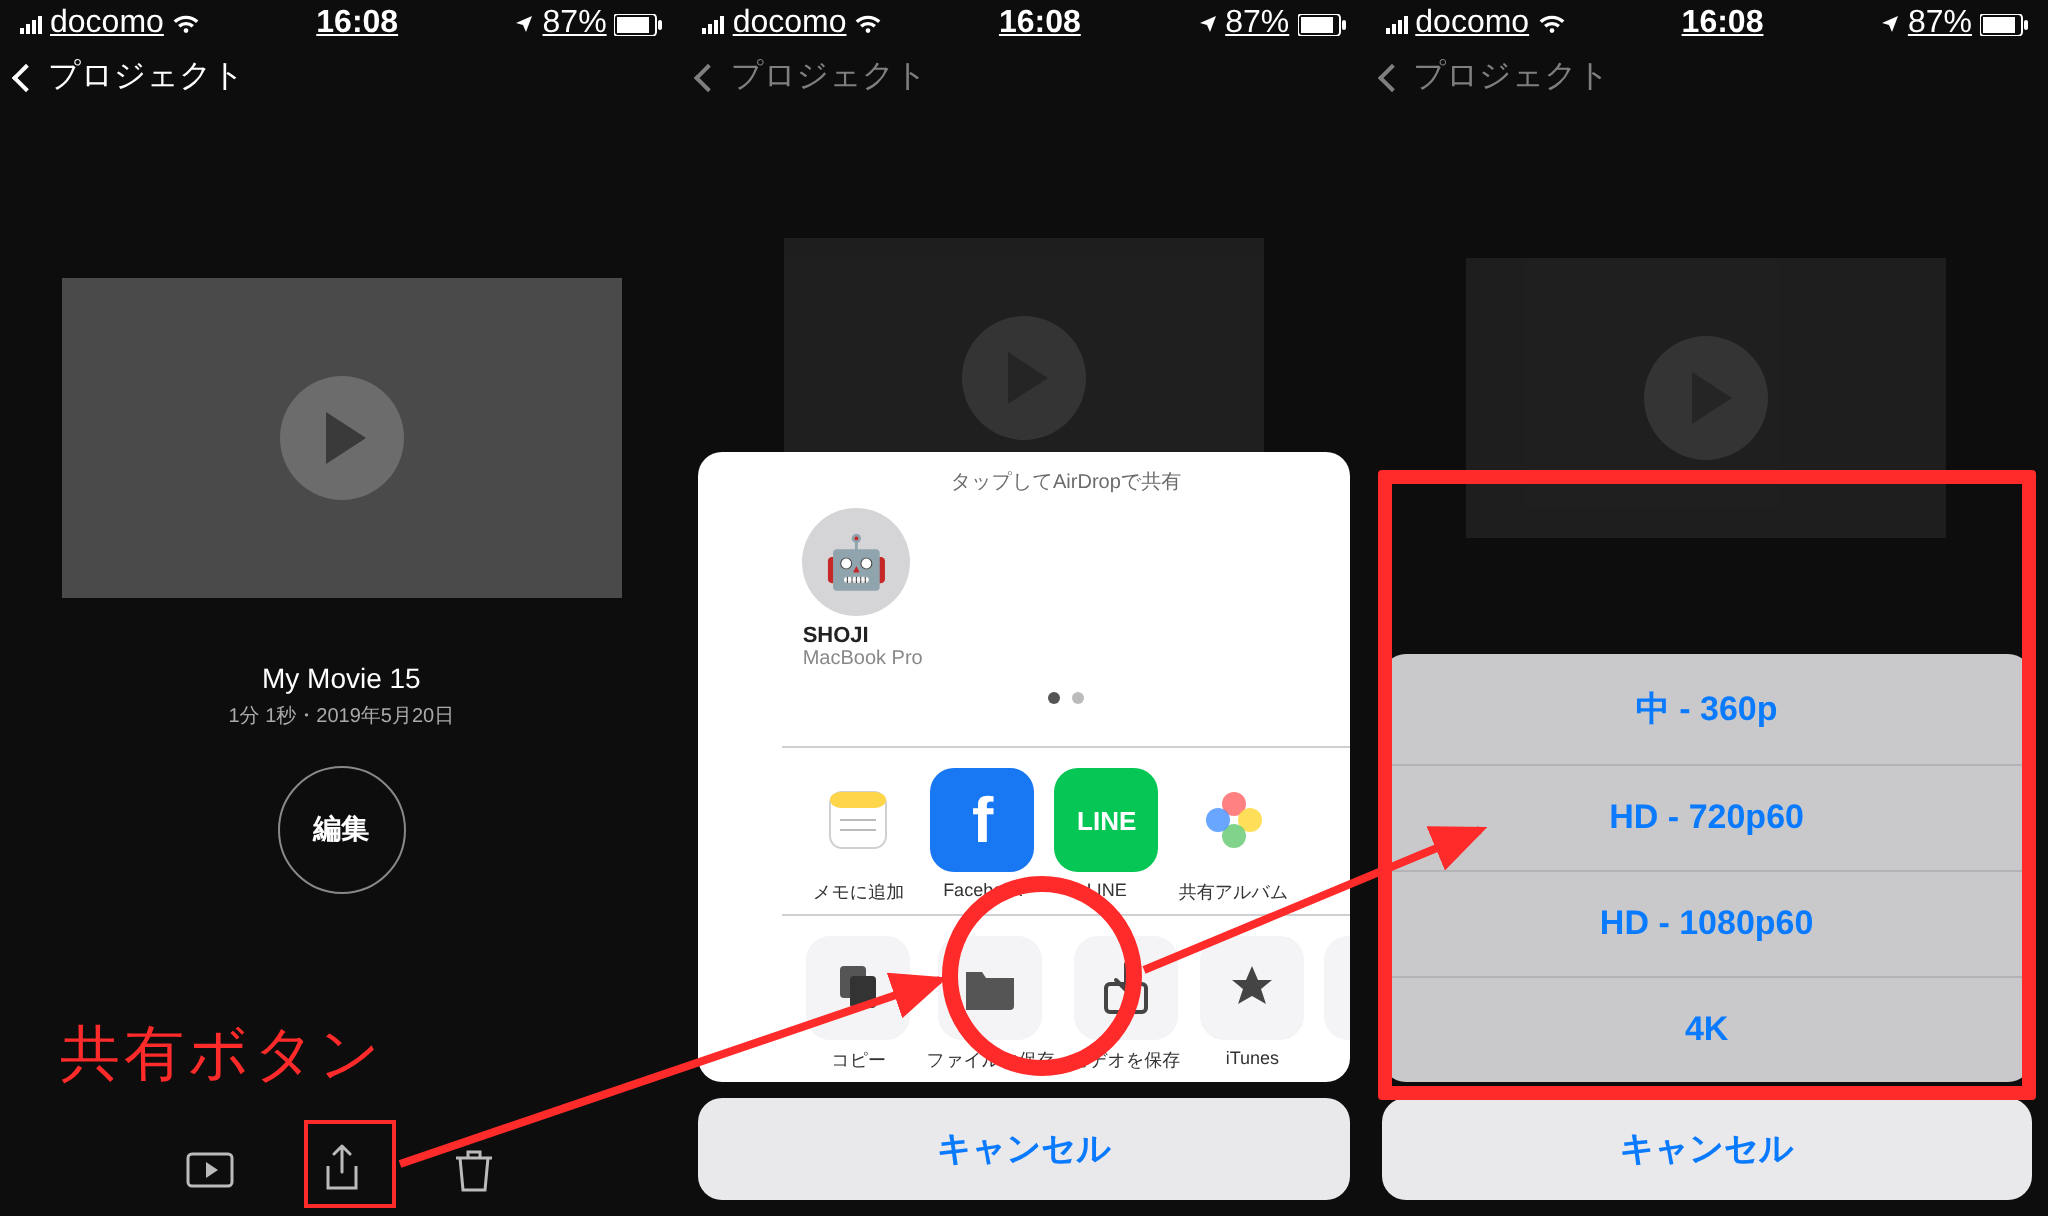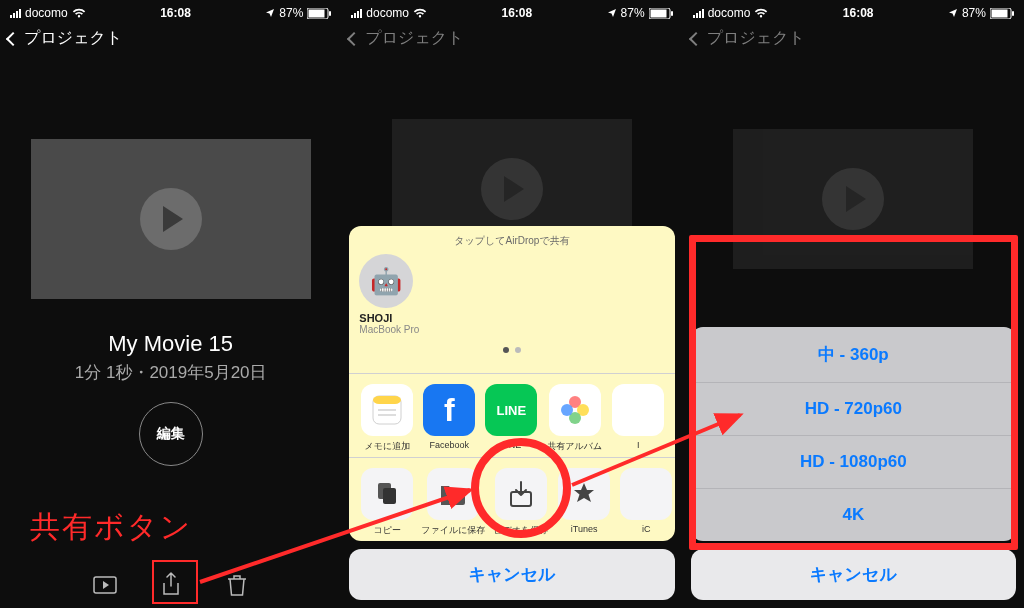--- a/index.html
+++ b/index.html
@@ -1,43 +1,43 @@
 <!DOCTYPE html>
 <html><head>
 <meta charset="utf-8">
 <style>
   * { margin: 0; padding: 0; box-sizing: border-box; }
   html, body { width: 1024px; height: 608px; background: #1a1a1a; font-family: -apple-system, "Hiragino Sans", sans-serif; overflow: hidden; }
   .container { display: flex; width: 1024px; height: 608px; }
   .phone { position: relative; width: 341.33px; height: 608px; background: #0d0d0d; color: #fff; overflow: hidden; }
-  .status-bar { display: flex; align-items: flex-end; justify-content: space-between; padding: 4px 10px 2px; font-size: 12px; height: 22px; color: #fff; }
+  .status-bar { display: flex; align-items: center; justify-content: space-between; padding: 4px 10px 2px; font-size: 16px; height: 22px; color: #fff; text-decoration: underline; }
   .status-left, .status-right { display: flex; align-items: center; gap: 4px; }
   .status-center { font-weight: 600; }
   .signal-bars { display: inline-flex; align-items: flex-end; gap: 1px; height: 10px; }
   .signal-bars span { width: 2px; background: #fff; display: inline-block; }
   .signal-bars span:nth-child(1){height:3px}.signal-bars span:nth-child(2){height:5px}.signal-bars span:nth-child(3){height:7px}.signal-bars span:nth-child(4){height:9px}
   .nav { display:flex; align-items:center; padding: 6px 8px 10px; font-size:16px; color:#fff; }
   .chevron-left { width:10px; height:10px; border-left:2px solid #fff; border-bottom:2px solid #fff; transform:rotate(45deg); margin-right:6px; }
   .phone.dimmed .nav { color:#7f7f7f; }
   .phone.dimmed .chevron-left { border-color:#7f7f7f; }
   .thumb-wrap { margin: 80px auto 0; width: 280px; height: 160px; background:#4a4a4a; display:flex; align-items:center; justify-content:center; }
   .play-circle { width:62px; height:62px; border-radius:50%; background:#6c6c6c; display:flex; align-items:center; justify-content:center; }
   .play-tri { width:0; height:0; border-left:20px solid #3a3a3a; border-top:13px solid transparent; border-bottom:13px solid transparent; margin-left:5px; }
-  .title { text-align:center; margin-top:32px; font-size:22px; font-weight:500; }
-  .subtitle { text-align:center; font-size:17px; color:#aaa; margin-top:4px; }
+  .title { text-align:center; margin-top:32px; font-size:14px; font-weight:500; }
+  .subtitle { text-align:center; font-size:10px; color:#aaa; margin-top:4px; }
   .edit-circle { margin:18px auto 0; width:64px; height:64px; border:1.5px solid #888; border-radius:50%; display:flex; align-items:center; justify-content:center; font-size:14px;font-weight:bold; }
   .bottom-bar { position:absolute; bottom:10px; left:0; right:0; display:flex; justify-content:center; gap:40px; align-items:center; }
   .bottom-bar .icon-box { width:26px; height:26px; display:flex; align-items:center; justify-content:center; }
   .share-label { position:absolute; bottom:60px; left:30px; font-size:30px; color:#ff2a2a; font-weight:500; letter-spacing:2px; }
   .highlight-box { position:absolute; bottom:4px; left:152px; width:46px; height:44px; border:2.5px solid #ff2a2a; }
 
   
   .dim-thumb { margin:60px auto 0; width:240px; height:140px; background:#2e2e2e; display:flex; align-items:center; justify-content:center; opacity:0.55; }
   .sheet { position:absolute; left:8px; right:8px; bottom:8px; }
-  .sheet-top { background:#fef9c3; border-radius:12px; overflow:hidden; }
+  .sheet-top { background:#ffffff; border-radius:12px; overflow:hidden;padding-left:42px; }
   .airdrop-row { padding:8px 10px 10px; }
   .airdrop-title { text-align:center; font-size:10px; color:#6b6b6b; margin-bottom:6px; }
   .airdrop-item { display:flex; flex-direction:column; align-items:flex-start; width:72px; }
   .airdrop-avatar { width:54px; height:54px; border-radius:50%; background:#d5d5d7; display:flex; align-items:center; justify-content:center; font-size:26px; }
   .airdrop-name { font-size:11px; font-weight:600; color:#222; margin-top:4px; }
   .airdrop-sub { font-size:10px; color:#888; }
   .dot-pager { text-align:center; padding:4px 0 6px; }
   .dot-pager span { display:inline-block; width:6px;height:6px;border-radius:50%; background:#bbb; margin:0 3px; }
   .dot-pager span.active{ background:#555; }
   .app-row, .action-row { display:flex; gap:10px; padding:10px 12px 4px; overflow:hidden; border-top:1px solid #d0d0d2; }

